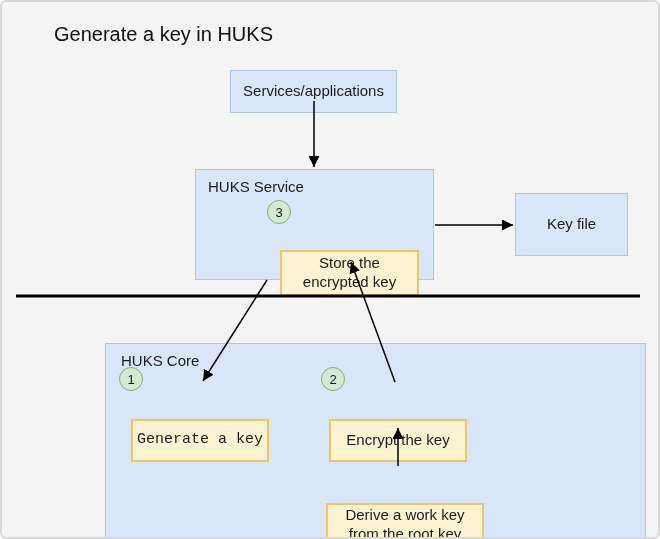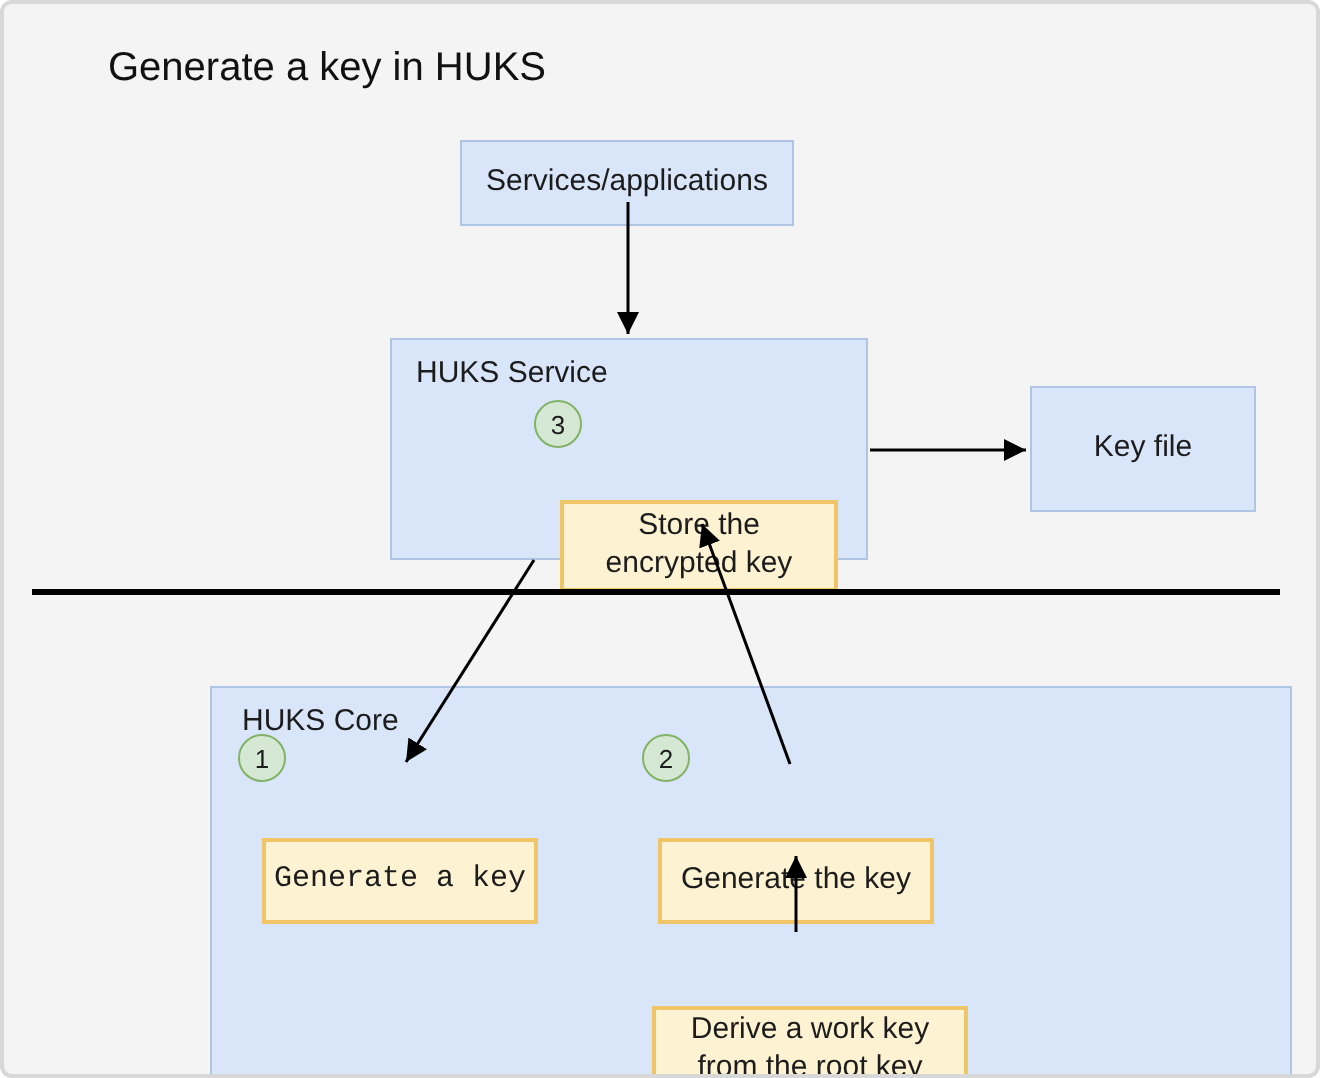--- a/index.html
+++ b/index.html
@@ -110,21 +110,21 @@
   </div>
 
   <div class="node yellow center-label" style="left:129px; top:381px; width:138px; height:43px;font-family:Liberation Mono, monospace;">
     <span>Generate a key</span>
   </div>
   <div class="step-circle" style="left:117px; top:365px;">
     <span>1</span>
   </div>
 
   <div class="node yellow center-label" style="left:327px; top:381px; width:138px; height:43px;">
-    <span>Generate the key</span>
+    <span>Encrypt the key</span>
   </div>
   <div class="step-circle" style="left:319px; top:365px;">
     <span>2</span>
   </div>
 
   <div class="node yellow center-label" style="left:324px; top:465px; width:158px; height:44px;">
     <span style="display:inline-block; max-width:135px;">Derive a work key from the root key</span>
   </div>
 
   <svg class="connector-layer" width="660" height="539" viewBox="0 0 660 539">

